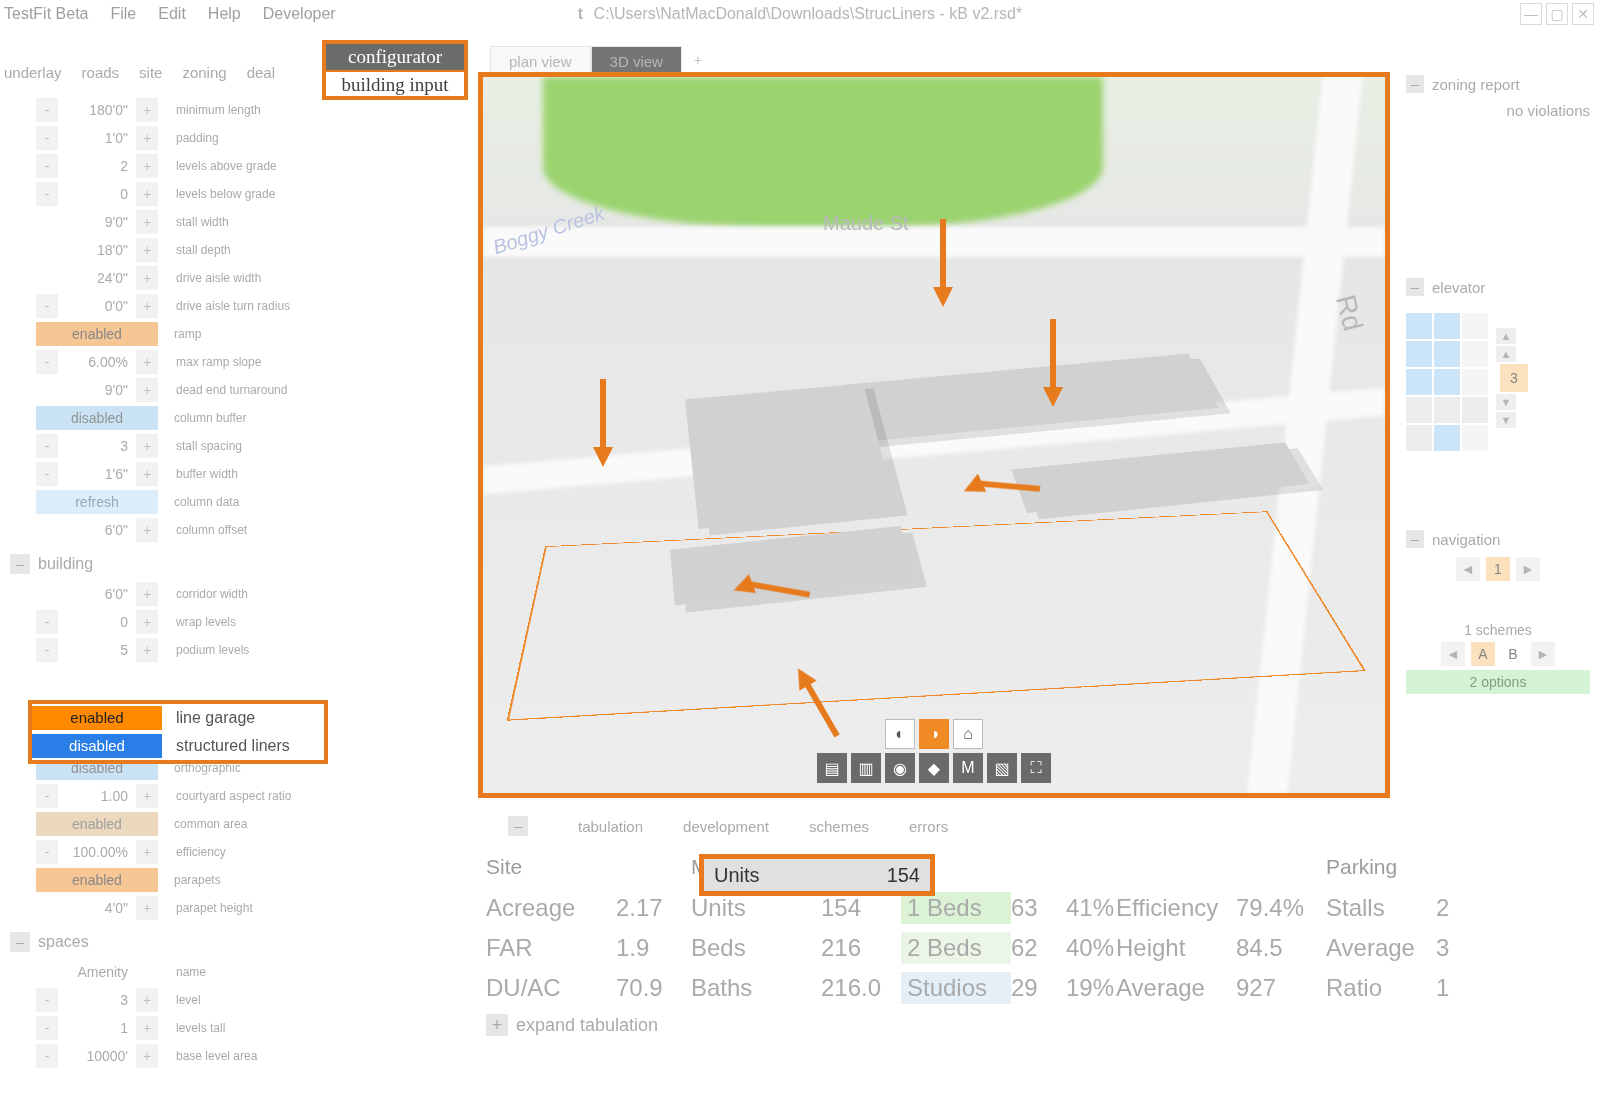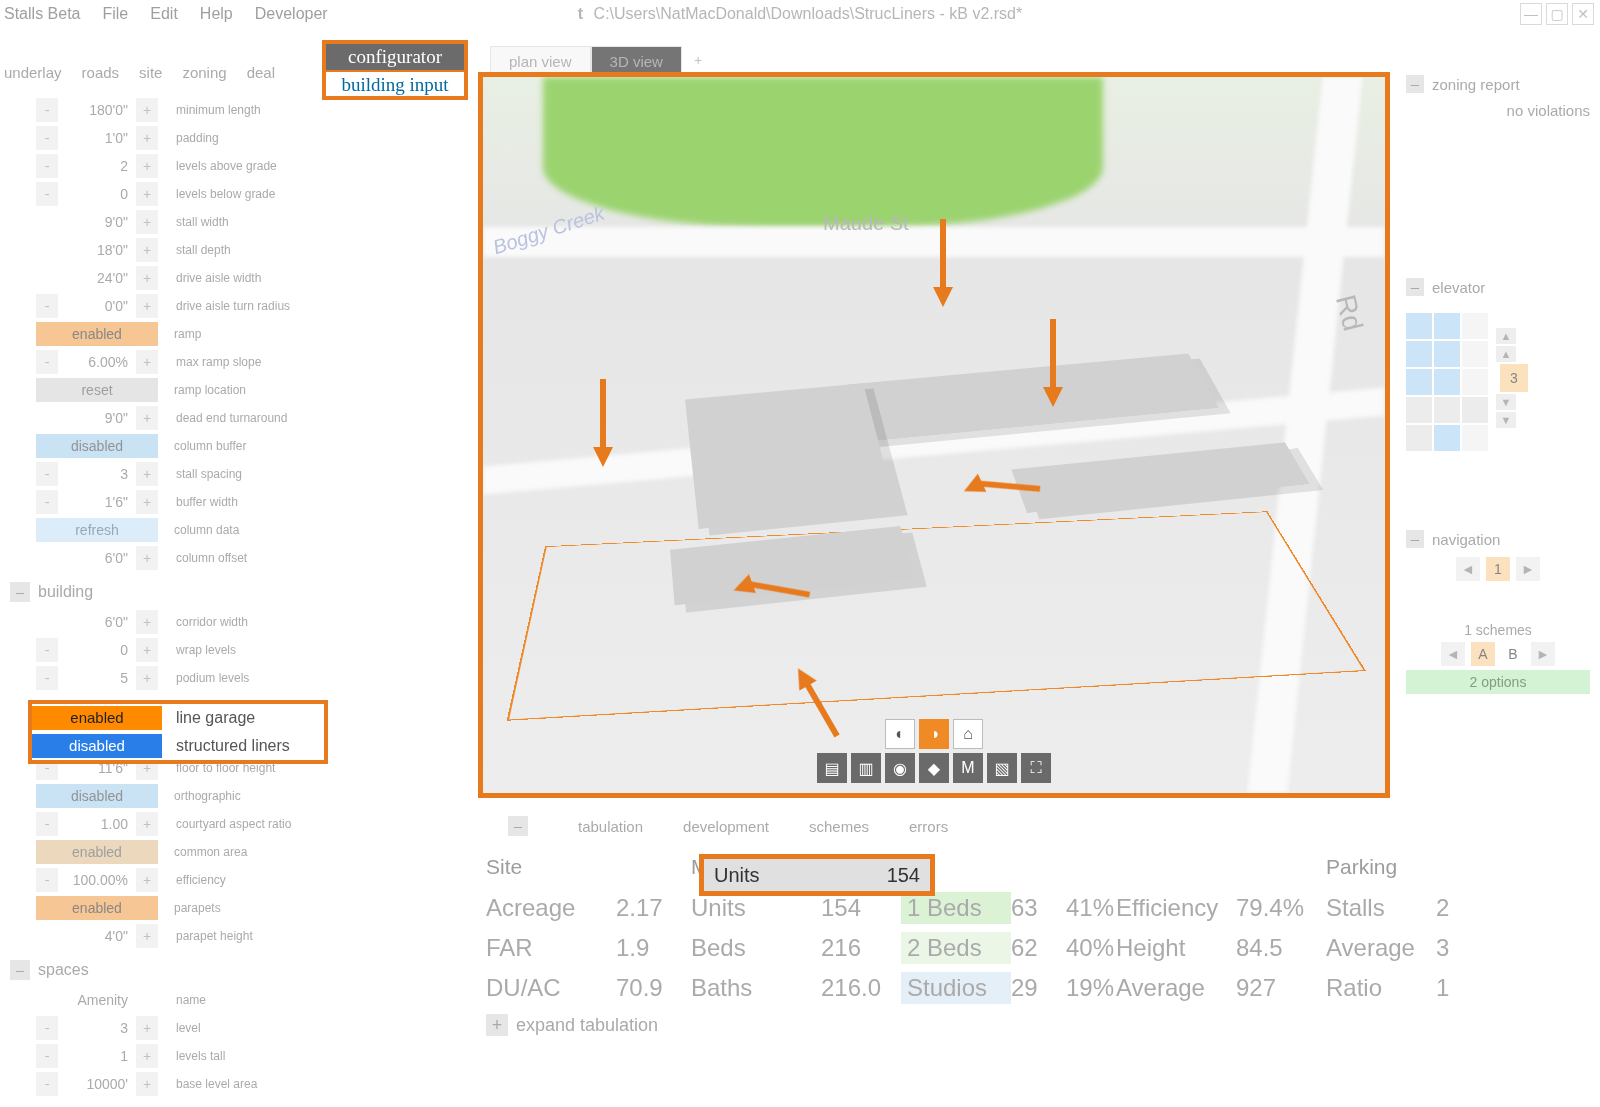--- a/index.html
+++ b/index.html
@@ -15,21 +15,21 @@
 .winbtn { width:22px; height:22px; border:1px solid #ccc; display:flex; align-items:center; justify-content:center; color:#aaa; font-size:14px; }
 
 
 .sidetabs { position:absolute; top:64px; left:0; height:24px; display:flex; gap:20px; padding-left:4px; color:#8a8a8a; font-size:15px;}
 .sidetabs span { cursor:pointer; }
 
 
 .configpick { position:absolute; top:40px; left:322px; width:146px; border:4px solid #e77a1d; z-index:60; }
 .configpick .row { height:26px; line-height:26px; text-align:center; font-size:19px;font-family:Liberation Serif, serif; }
 .configpick .r1 { background:#6b6b6b; color:#fff; }
-.configpick .r2 { background:#fff; color:#0369a1; border-top:2px solid #e77a1d; }
+.configpick .r2 { background:#fff; color:#404040; border-top:2px solid #e77a1d; }
 
 
 .viewtabs { position:absolute; top:46px; left:490px; display:flex; gap:0; }
 .viewtabs .vtab { padding:6px 18px; border:1px solid #ddd; color:#9a9a9a; font-size:15px; background:#f5f5f5; }
 .viewtabs .vtab.active { background:#404040; }
 .viewtabs .plus { padding:6px 12px; color:#aaa; }
 
 
 .leftpanel { position:absolute; top:96px; left:0; width:390px; bottom:0; overflow:hidden; }
 .prow { display:flex; align-items:center; height:28px; color:#8a8a8a; }
@@ -134,21 +134,21 @@
 <div class="titlebar">
   <span class="t-icon">t</span>
   <span>C:\Users\NatMacDonald\Downloads\StrucLiners - kB v2.rsd*</span>
 </div>
 <div class="winbtns">
   <div class="winbtn">—</div>
   <div class="winbtn">▢</div>
   <div class="winbtn">✕</div>
 </div>
 <div class="menubar">
-  <span class="item">Stalls Beta</span>
+  <span class="item">TestFit Beta</span>
   <span class="item">File</span>
   <span class="item">Edit</span>
   <span class="item">Help</span>
   <span class="item">Developer</span>
 </div>
 
 <div class="sidetabs">
   <span>underlay</span>
   <span>roads</span>
   <span>site</span>
@@ -223,26 +223,20 @@
         <span class="toggle orange">enabled</span>
         <span class="lbl">ramp</span>
       </div>
     </div>
   <div id="props-mid">
       <div class="prow">
         <span class="minus">-</span>
         <span class="val">6.00%</span>
         <span class="plus">+</span>
         <span class="lbl">max ramp slope</span>
-      </div>
-    </div>
-  <div id="tog2">
-      <div class="prow">
-        <span class="toggle gray">reset</span>
-        <span class="lbl">ramp location</span>
       </div>
     </div>
   <div id="props-mid2">
       <div class="prow">
         <span class="minus" style="visibility: hidden;">-</span>
         <span class="val">9'0"</span>
         <span class="plus">+</span>
         <span class="lbl">dead end turnaround</span>
       </div>
     </div>

